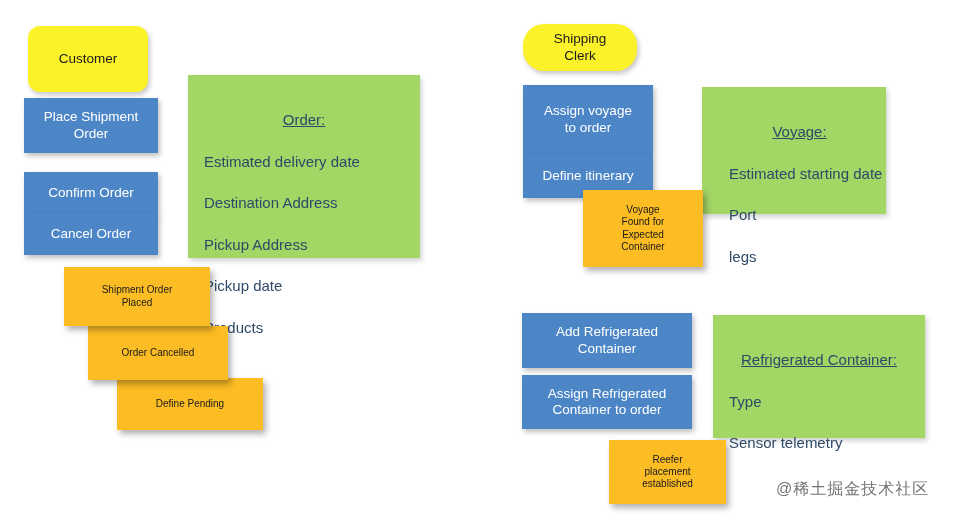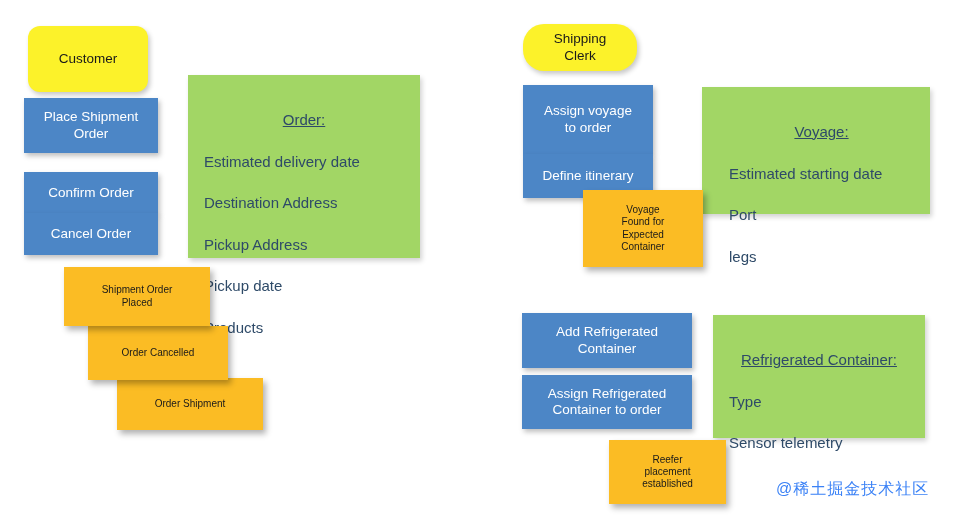--- a/index.html
+++ b/index.html
@@ -71,21 +71,21 @@
     text-decoration: underline;
     margin-bottom: 1px;
     padding-right: 16px;
   }
   .aggregate .agg-line {
     display: block;
   }
 
   .watermark {
     position: absolute;
-    color: #3b82f6;
+    color: #737373;
     font-size: 16px;
     letter-spacing: 1px;
     user-select: none;
   }
 </style>
 </head>
 <body>
 
 <div id="canvas">
 
@@ -105,36 +105,36 @@
     <span class="agg-line">Pickup Address</span>
     <span class="agg-line">Pickup date</span>
     <span class="agg-line">Products</span>
   </div>
 
   <div class="node event" style="left:64px; top:267px; width:146px; height:59px; z-index:3;">Shipment Order
 Placed</div>
 
   <div class="node event" style="left:88px; top:326px; width:140px; height:54px; z-index:2;">Order Cancelled</div>
 
-  <div class="node event" style="left:117px; top:378px; width:146px; height:52px; z-index:1;">Order Shipment</div>
+  <div class="node event" style="left:117px; top:378px; width:146px; height:52px; z-index:1;">Define Pending</div>
 
   <div class="node actor" style="left:523px; top:24px; width:114px; height:47px;border-radius:21px;">Shipping
 Clerk</div>
 
   <div class="node command" style="left:523px; top:85px; width:130px; height:69px;">Assign voyage
 to order</div>
 
   <div class="node command" style="left:523px; top:154px; width:130px; height:44px;">Define itinerary</div>
 
   <div class="node event" style="left:583px; top:190px; width:120px; height:77px; z-index:3;">Voyage
 Found for
 Expected
 Container</div>
 
-  <div class="node aggregate" style="left:702px; top:87px; width:228px; height:127px;padding-left:27px;">
+  <div class="node aggregate" style="left:702px; top:87px; width:184px; height:127px;padding-left:27px;">
     <span class="agg-title">Voyage:</span>
     <span class="agg-line">Estimated starting date</span>
     <span class="agg-line">Port</span>
     <span class="agg-line">legs</span>
   </div>
 
   <div class="node command" style="left:522px; top:313px; width:170px; height:55px;">Add Refrigerated
 Container</div>
 
   <div class="node command" style="left:522px; top:375px; width:170px; height:54px;">Assign Refrigerated

